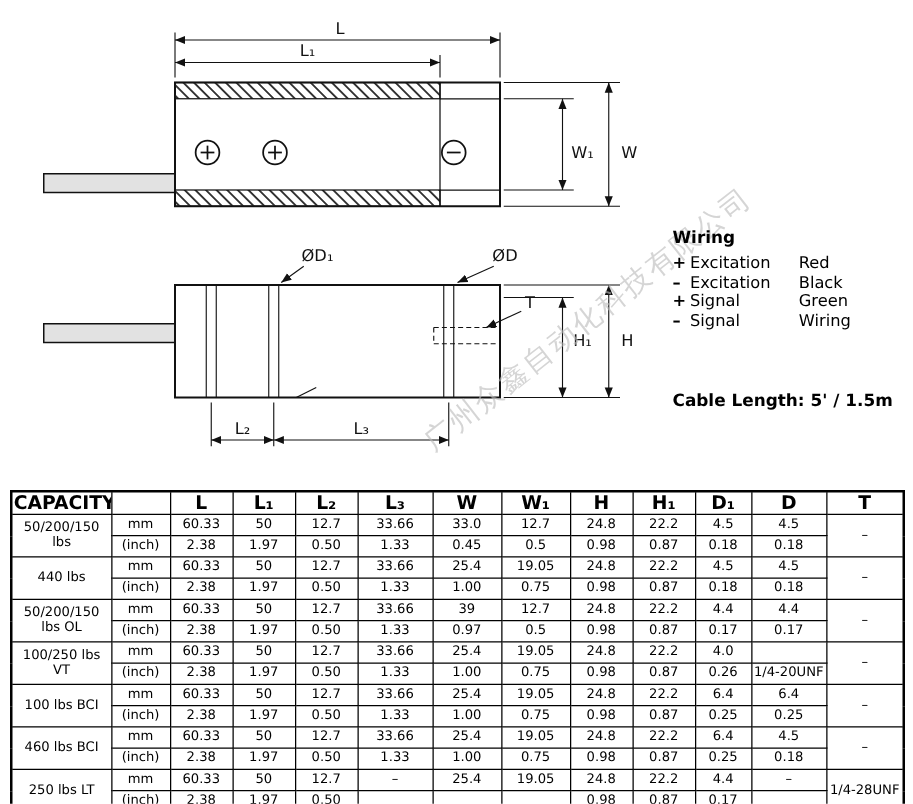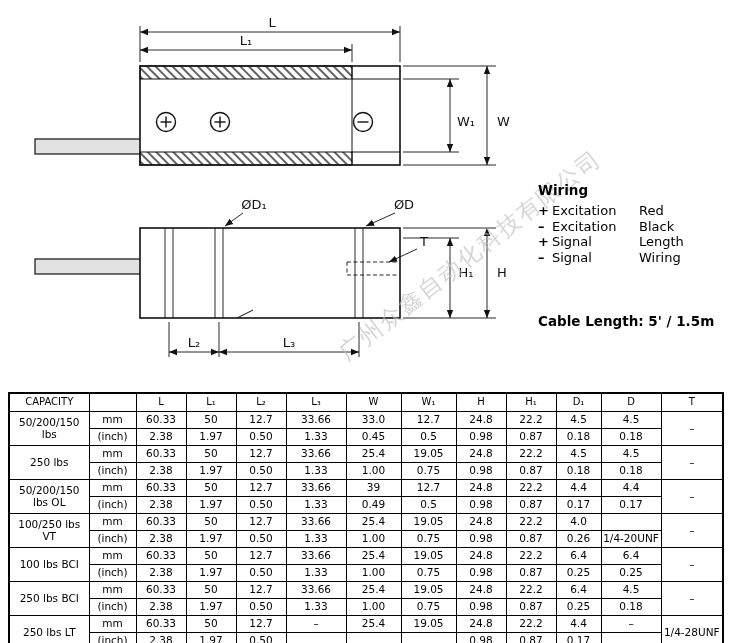--- a/index.html
+++ b/index.html
@@ -11,21 +11,21 @@
        transform:rotate(-38deg);color:#bcbcbc;opacity:.62;font-size:23px;
        letter-spacing:2px;text-align:center;white-space:nowrap;pointer-events:none;}
   .wiring{position:absolute;left:538px;top:182px;width:190px;font-size:13px;}
   .wiring-title{font-weight:bold;font-size:13.5px;margin-bottom:5px;}
   .wiring-row{display:grid;grid-template-columns:14px 87px auto;line-height:15.5px;}
   .wiring-row .sign{font-weight:bold;}
   .cap-note{position:absolute;left:538px;top:313px;font-weight:bold;font-size:13.5px;line-height:17.5px;}
   .table-wrap{position:absolute;left:8px;top:392px;}
   table{border-collapse:collapse;width:714px;table-layout:fixed;font-size:10.5px;border:2px solid #000;}
   th,td{border:1px solid #000;text-align:center;vertical-align:middle;padding:0 1px;height:16px;line-height:1.05;overflow:hidden;}
-  th{font-weight:normal;height:17px;font-size:10px;}
+  th{font-weight:bold;height:17px;font-size:15px;}
 </style>
 </head>
 <body>
 
 <div class="drawing-wrap">
 <svg width="730" height="390" viewBox="0 0 730 390">
   <defs>
     <marker id="arr" viewBox="0 0 10 10" refX="10" refY="5" markerWidth="9" markerHeight="9" orient="auto-start-reverse">
       <path d="M0,1 L10,5 L0,9 z" fill="#111"></path>
     </marker>
@@ -147,21 +147,21 @@
     <span>Red</span>
   </div>
   <div class="wiring-row">
     <span class="sign">–</span>
     <span>Excitation</span>
     <span>Black</span>
   </div>
   <div class="wiring-row">
     <span class="sign">+</span>
     <span>Signal</span>
-    <span>Length</span>
+    <span>Green</span>
   </div>
   <div class="wiring-row">
     <span class="sign">–</span>
     <span>Signal</span>
     <span>Wiring</span>
   </div>
 </div>
 
 <div class="cap-note">
   <div>Cable Length: 5' / 1.5m</div>
@@ -224,21 +224,21 @@
           <td>0.50</td>
           <td>1.33</td>
           <td>0.45</td>
           <td>0.5</td>
           <td>0.98</td>
           <td>0.87</td>
           <td>0.18</td>
           <td>0.18</td>
         </tr>
         <tr>
-          <td rowspan="2">250 lbs</td>
+          <td rowspan="2">440 lbs</td>
           <td>mm</td>
           <td>60.33</td>
           <td>50</td>
           <td>12.7</td>
           <td>33.66</td>
           <td>25.4</td>
           <td>19.05</td>
           <td>24.8</td>
           <td>22.2</td>
           <td>4.5</td>
@@ -272,21 +272,21 @@
           <td>4.4</td>
           <td>4.4</td>
           <td rowspan="2">–</td>
         </tr>
         <tr>
           <td>(inch)</td>
           <td>2.38</td>
           <td>1.97</td>
           <td>0.50</td>
           <td>1.33</td>
-          <td>0.49</td>
+          <td>0.97</td>
           <td>0.5</td>
           <td>0.98</td>
           <td>0.87</td>
           <td>0.17</td>
           <td>0.17</td>
         </tr>
         <tr>
           <td rowspan="2">100/250 lbs VT</td>
           <td>mm</td>
           <td>60.33</td>
@@ -336,21 +336,21 @@
           <td>0.50</td>
           <td>1.33</td>
           <td>1.00</td>
           <td>0.75</td>
           <td>0.98</td>
           <td>0.87</td>
           <td>0.25</td>
           <td>0.25</td>
         </tr>
         <tr>
-          <td rowspan="2">250 lbs BCI</td>
+          <td rowspan="2">460 lbs BCI</td>
           <td>mm</td>
           <td>60.33</td>
           <td>50</td>
           <td>12.7</td>
           <td>33.66</td>
           <td>25.4</td>
           <td>19.05</td>
           <td>24.8</td>
           <td>22.2</td>
           <td>6.4</td>

